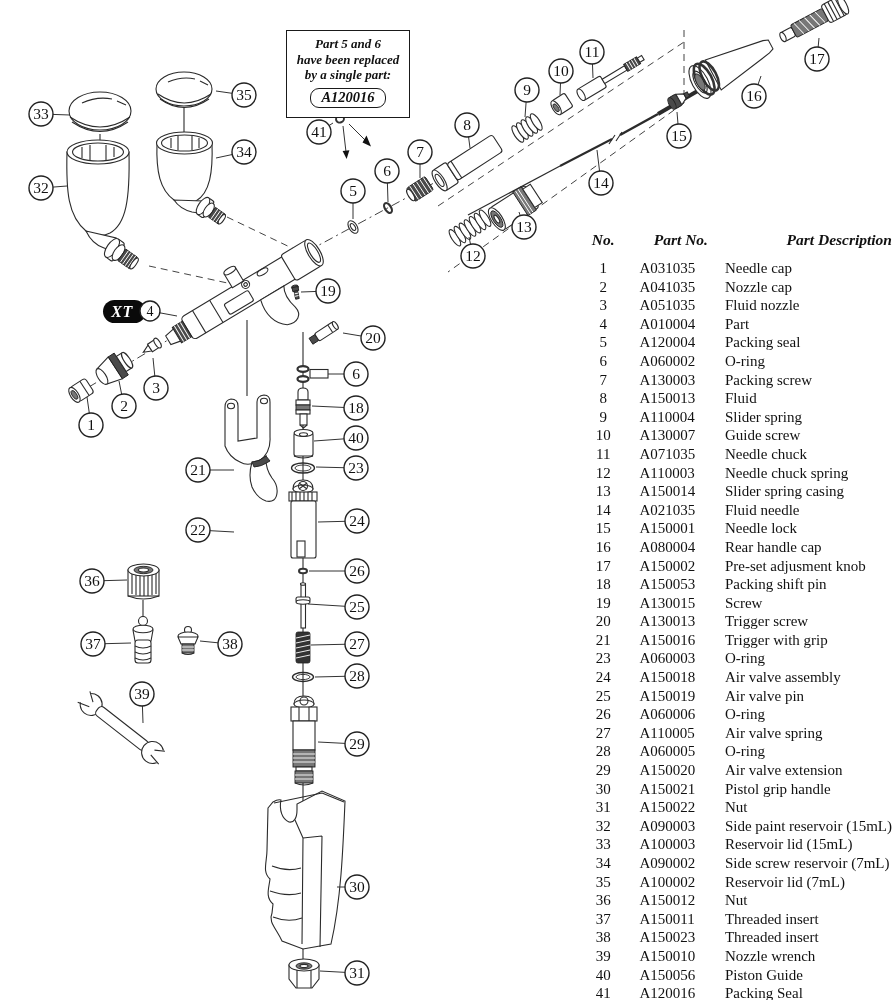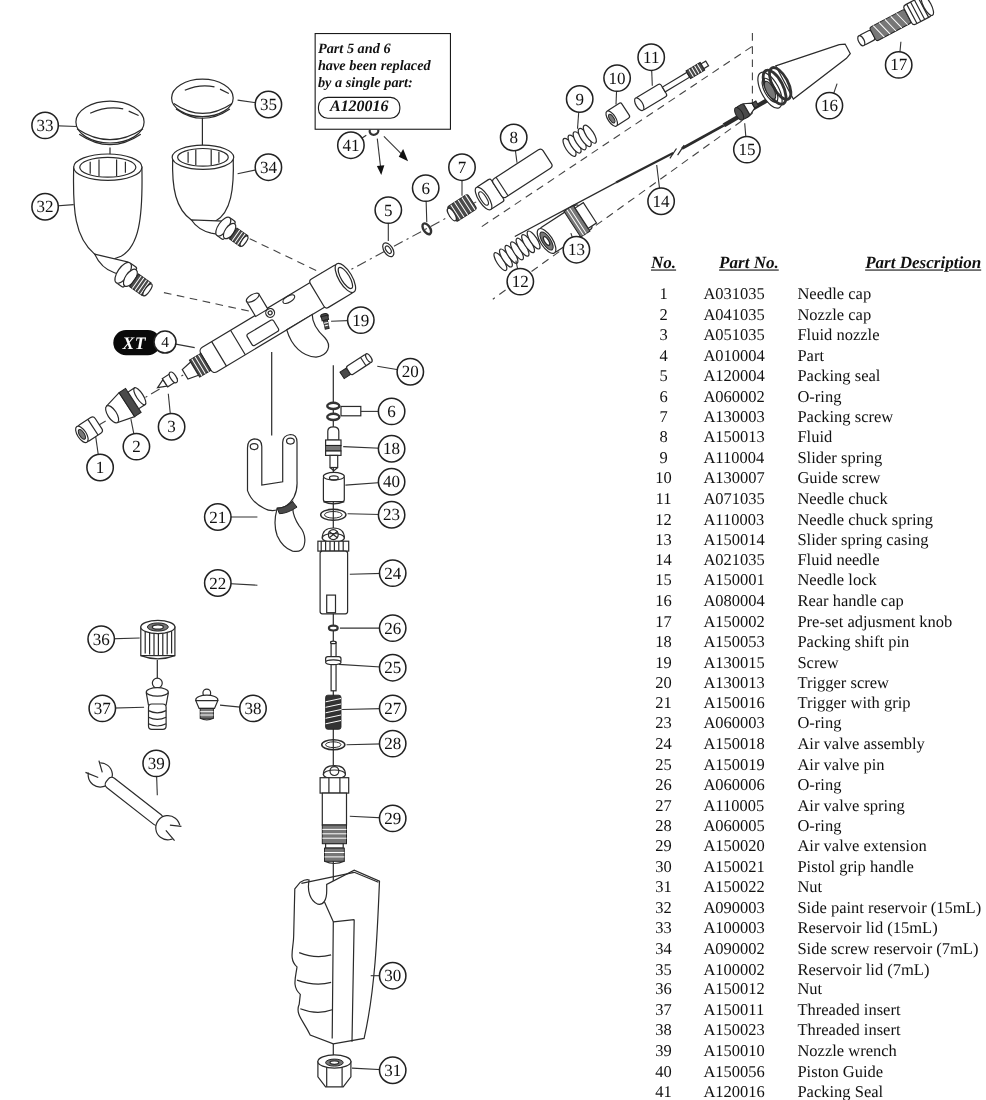--- a/index.html
+++ b/index.html
@@ -14,33 +14,33 @@
   .th{stroke:#fff;stroke-width:0.9;fill:none;}
   .dash{fill:none;stroke:#444;stroke-width:1;stroke-dasharray:7 5;}
   .dashdot{fill:none;stroke:#444;stroke-width:1;stroke-dasharray:9 4 2 4;}
   .ld{stroke:#333;stroke-width:1;fill:none;}
   .co{fill:#fff;stroke:#222;stroke-width:1.4;}
   .ct{font:15.5px "Liberation Serif",serif;fill:#111;text-anchor:middle;}
   .cts{font:14px "Liberation Serif",serif;}
   .xt{font:italic bold 16px "Liberation Serif",serif;fill:#fff;text-anchor:middle;letter-spacing:.5px;}
   
   .note-box{position:absolute;left:286px;top:30px;width:118px;border:1.6px solid #1a1a1a;
-    background:#fff;padding:5px 2px 9px;font:bold italic 13px "Liberation Serif",serif;
+    background:#fff;text-align:center;padding:5px 2px 9px;font:bold italic 13px "Liberation Serif",serif;
     line-height:15.5px;color:#111;z-index:3;}
   .chip{display:inline-block;margin-top:5px;border:1.4px solid #1a1a1a;border-radius:9px;
     padding:0px 10px 1px;font:bold italic 14.5px "Liberation Serif",serif;}
   
   .parts-table{position:absolute;left:584px;top:231px;width:308px;z-index:2;}
   .parts-table table{border-collapse:collapse;width:100%;}
   .parts-table th{font:bold italic 15.5px "Liberation Serif",serif;color:#111;padding:0;
     text-align:right;height:19px;vertical-align:top;}
   .parts-table th.c0{text-align:center;width:44px;}
   .parts-table th.c1{width:73px;padding-left:17px;}
   .parts-table th.c2{padding-left:17px;}
-  .parts-table thead th{padding-bottom:9px;text-decoration:underline;}
+  .parts-table thead th{padding-bottom:9px;}
   .parts-table td{font:15px "Liberation Serif",serif;color:#111;padding:0;height:18.6px;
     line-height:18.6px;white-space:nowrap;}
   .parts-table td.c0{text-align:center;width:44px;}
   .parts-table td.c1{width:73px;padding-left:17px;}
   .parts-table td.c2{padding-left:17px;}
 </style>
 </head>
 <body>
 
 <div class="stage">

